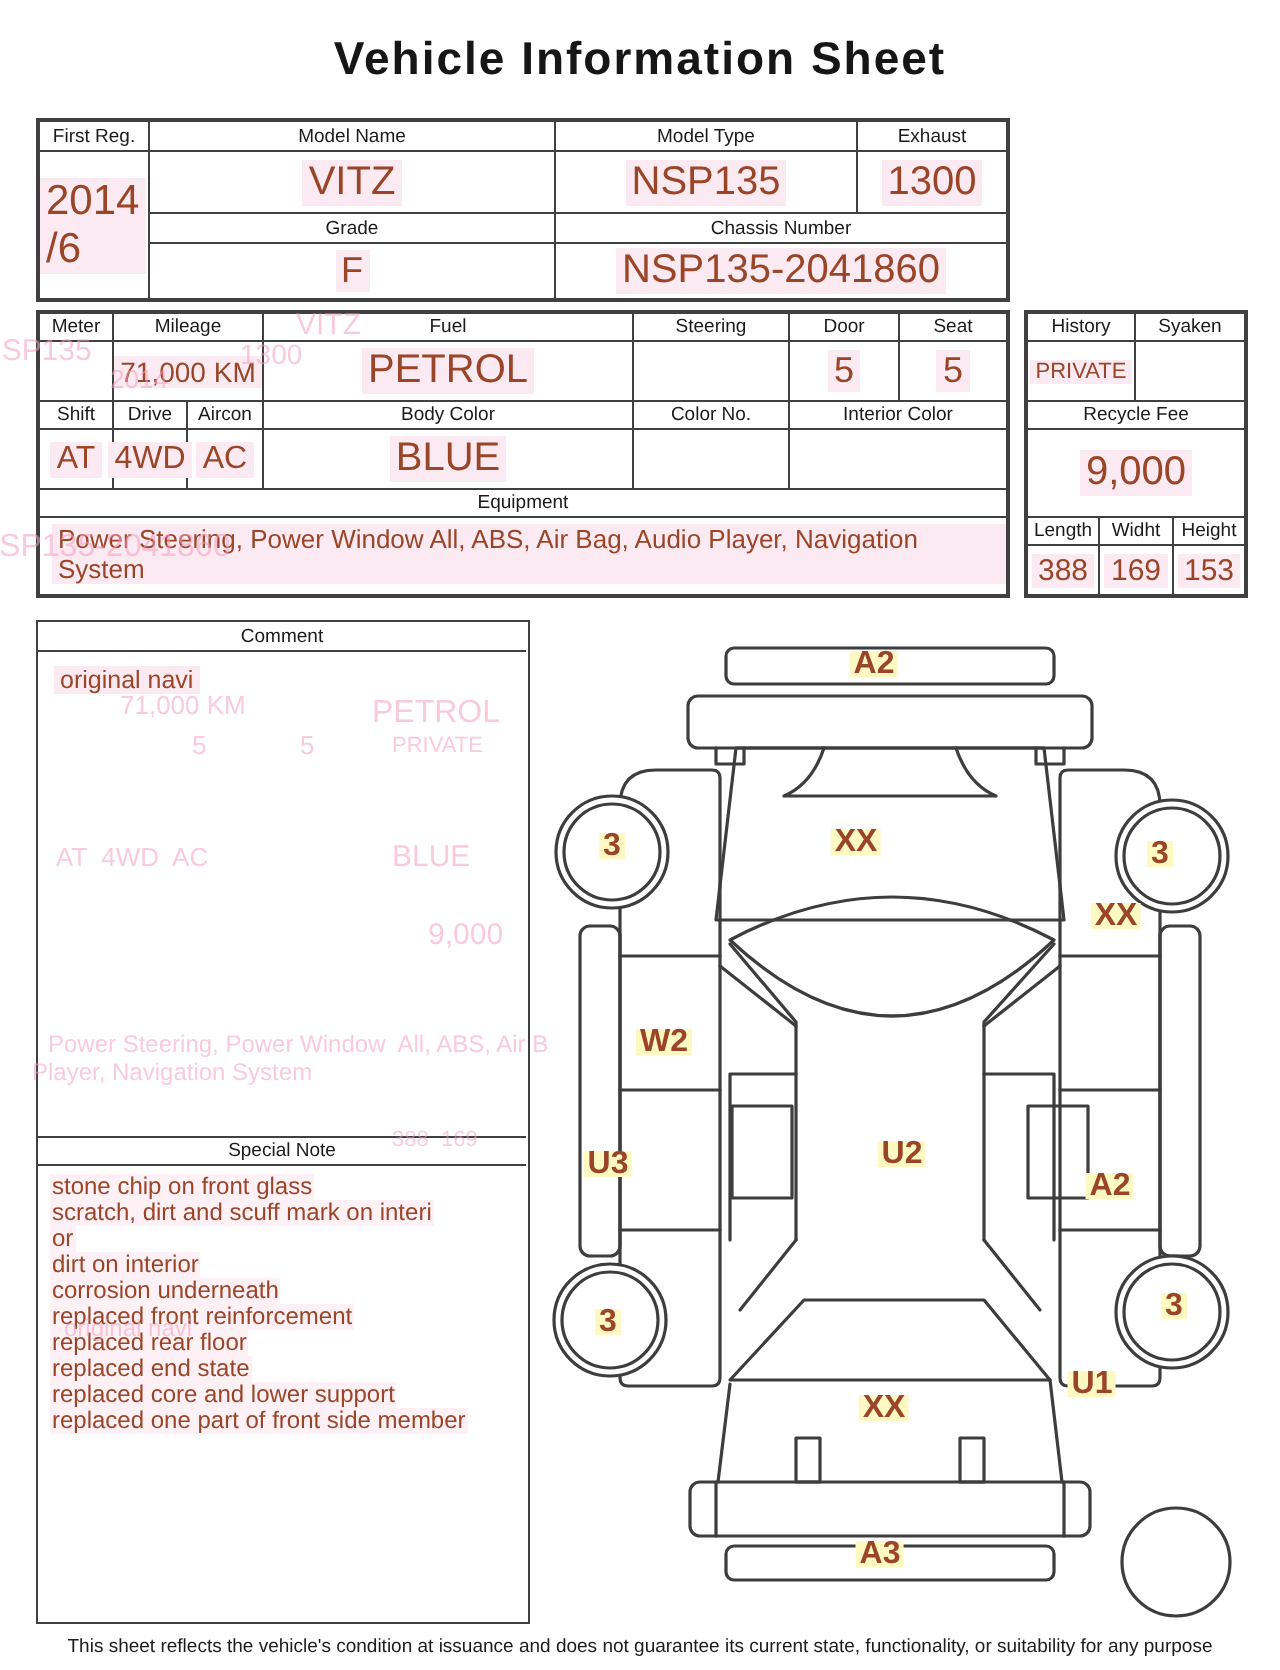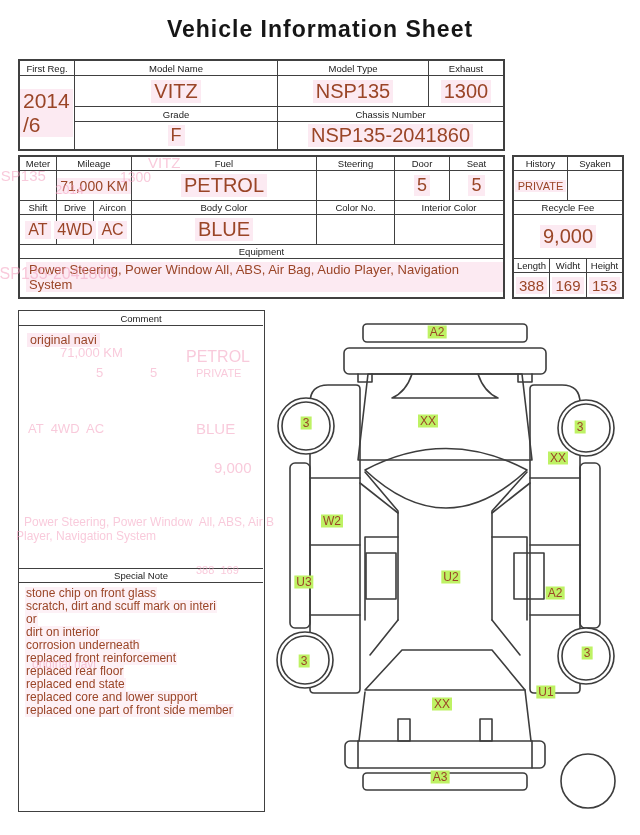--- a/index.html
+++ b/index.html
@@ -22,22 +22,22 @@
   .fs13{font-size:13px;} .fs11{font-size:11px;} .fs26{font-size:26px;}
   .left-al{justify-content:flex-start;}
   .top-al{align-items:flex-start;}
   .comment-text{position:absolute;left:8px;top:22px;font-size:12.5px;color:#9a4527;}
   .sn-lines{position:absolute;left:6px;top:276px;width:232px;font-size:12px;line-height:13px;color:#9a4527;}
   .sn-lines span{background:#fdf1f6;display:inline-block;padding:0 1px;}
   .footer{position:absolute;left:0;top:818px;width:640px;text-align:center;
           font-size:9.5px;color:#1c1c1c;}
   .diagram{position:absolute;left:270px;top:315px;width:370px;height:500px;}
   .diagram svg{position:absolute;left:0;top:0;}
-  .marker{position:absolute;transform:translate(-50%,-50%);font-size:12px;line-height:13px;
-          color:#9a4527;background:#bef264;padding:0 2px;white-space:nowrap;z-index:5;}
+  .marker{position:absolute;transform:translate(-50%,-50%);font-size:16px;line-height:13px;
+          color:#9a4527;background:#fef9c3;padding:0 2px;white-space:nowrap;z-index:5;font-weight:bold;}
   .ghost-layer{position:absolute;left:0;top:0;width:640px;height:835px;pointer-events:none;z-index:3;}
   .ghost{position:absolute;color:#f49fbe;opacity:.55;white-space:pre;line-height:1;}
 </style>
 </head>
 <body>
 
 <div class="page">
 
   <div class="title">Vehicle Information Sheet</div>
 
@@ -241,20 +241,21 @@
         <span class="marker" style="left: 181px; top: 262px;">U2</span>
         <span class="marker" style="left: 285px; top: 278px;">A2</span>
         <span class="marker" style="left: 34px; top: 346px;">3</span>
         <span class="marker" style="left: 317px; top: 338px;">3</span>
         <span class="marker" style="left: 276px; top: 377px;">U1</span>
         <span class="marker" style="left: 172px; top: 389px;">XX</span>
         <span class="marker" style="left: 170px; top: 462px;">A3</span>
       </div>
   </div>
 
+  <div class="footer">This sheet reflects the vehicle's condition at issuance and does not guarantee its current state, functionality, or suitability for any purpose</div>
 
   <div class="ghost-layer">
       <span class="ghost" style="left: -10px; top: 168px; font-size: 15px;">NSP135</span>
       <span class="ghost" style="left: 148px; top: 155px; font-size: 15px;">VITZ</span>
       <span class="ghost" style="left: 120px; top: 170px; font-size: 14px;">1300</span>
       <span class="ghost" style="left: 55px; top: 183px; font-size: 13px;">2014</span>
       <span class="ghost" style="left: -12px; top: 266px; font-size: 16px;">NSP135-2041860</span>
       <span class="ghost" style="left: 60px; top: 346px; font-size: 13px;">71,000 KM</span>
       <span class="ghost" style="left: 186px; top: 349px; font-size: 16px;">PETROL</span>
       <span class="ghost" style="left: 96px; top: 366px; font-size: 13px;">5</span>

